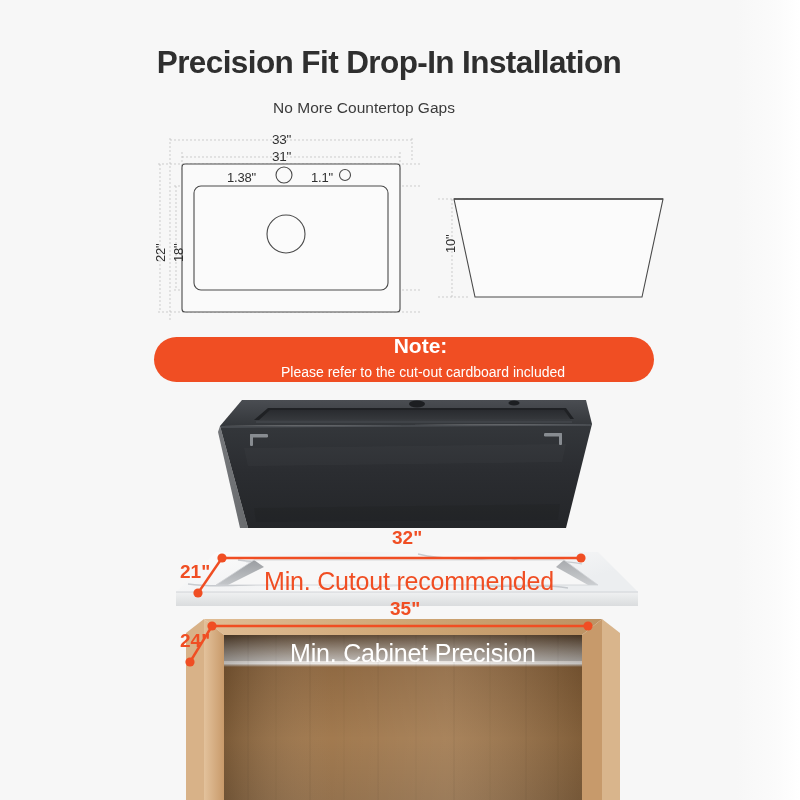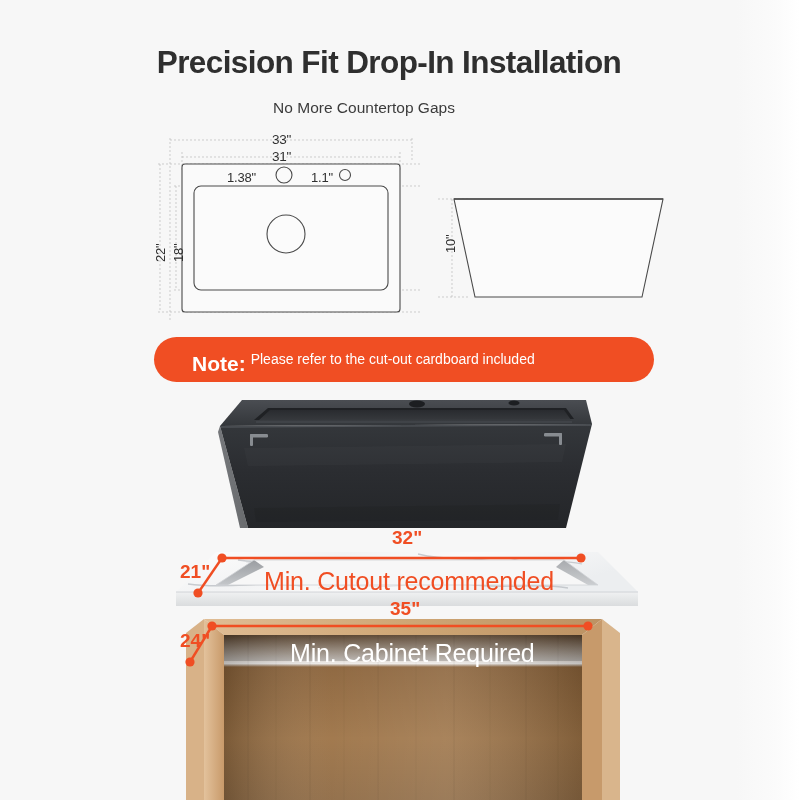--- a/index.html
+++ b/index.html
@@ -81,37 +81,39 @@
   .note {
     position: absolute;
     left: 154px;
     top: 337px;
     width: 500px;
     height: 45px;
     background: #f04e23;
     border-radius: 23px;
     display: flex;
     align-items: center;
-    justify-content: flex-start;
+    justify-content: flex-end;
     box-sizing: border-box;
     padding-left: 38px;
+    flex-direction: column;
   }
   .note-word {
     font-size: 21px;
     font-weight: bold;
     color: #ffffff;
     margin-right: 5px;
     line-height: 1;
     position: relative;
     top: 4px;
   }
   .note-text {
     font-size: 14px;
     color: #ffffff;
     line-height: 1.28;
+    margin-top: 12px;
   }
 
   
   .sink {
     position: absolute;
     left: 214px;
     top: 388px;
     width: 382px;
     height: 146px;
   }
@@ -397,15 +399,15 @@
       <circle cx="190" cy="662" r="4.6"></circle>
     </g>
   </svg>
 
   <span class="callout c-32">32"</span>
   <span class="callout c-21">21"</span>
   <span class="overlay-label ol-cutout">Min. Cutout recommended</span>
 
   <span class="callout c-35">35"</span>
   <span class="callout c-24">24"</span>
-  <span class="overlay-label ol-cabinet">Min. Cabinet Required</span>
+  <span class="overlay-label ol-cabinet">Min. Cabinet Precision</span>
 
 </div>
 
 </body></html>

